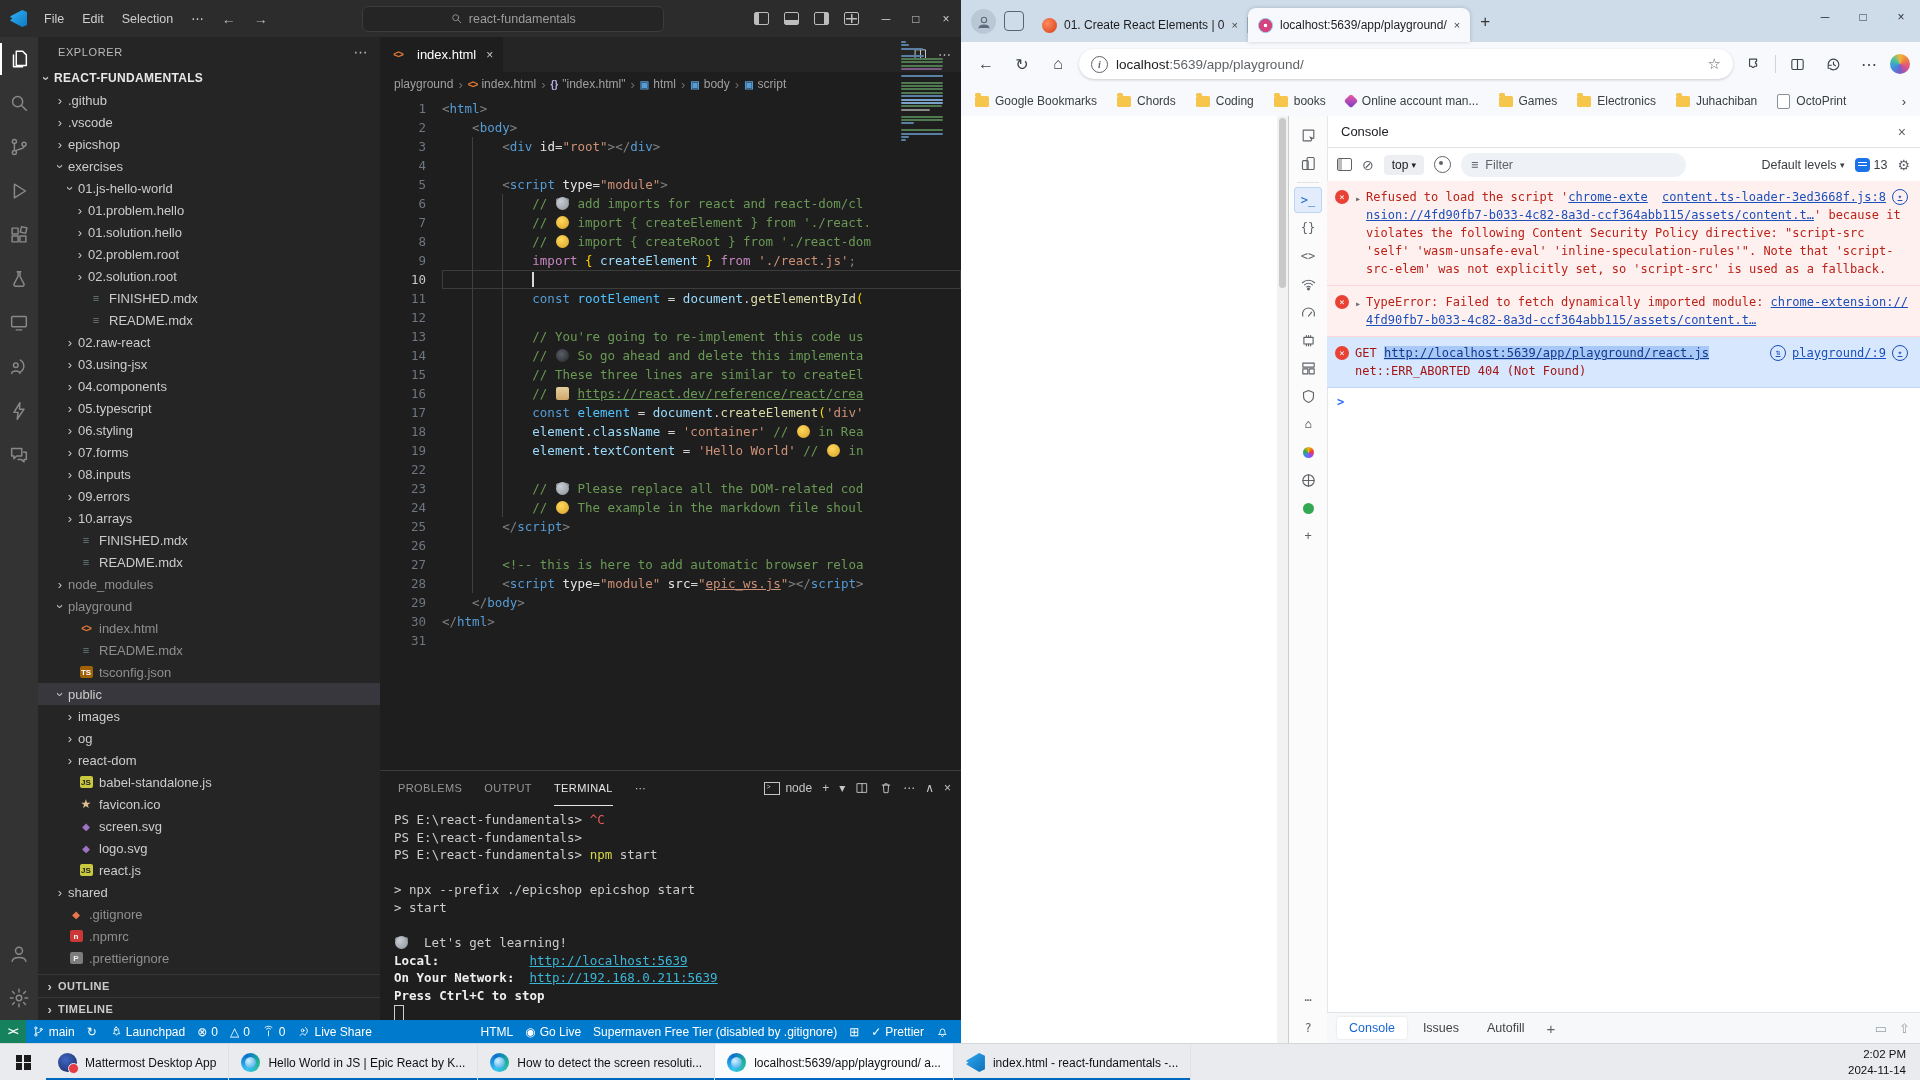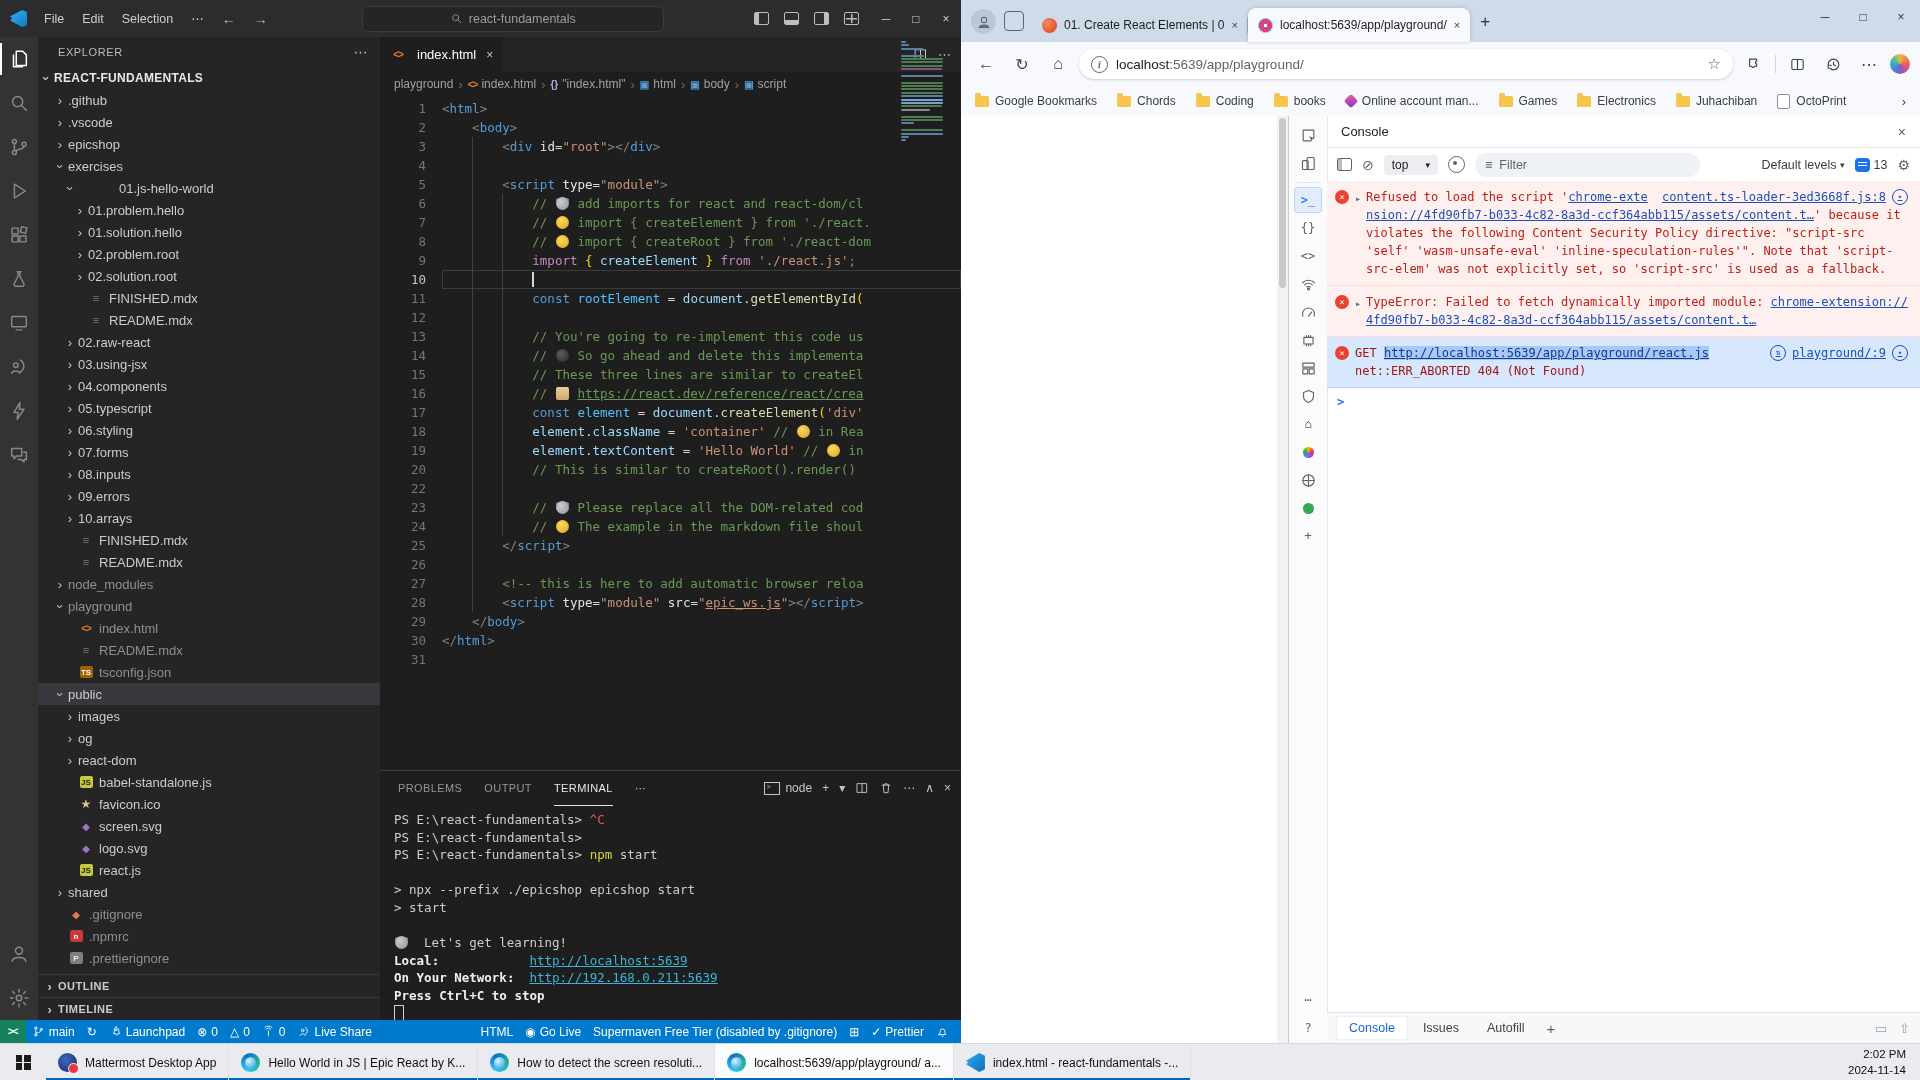--- a/index.html
+++ b/index.html
@@ -152,21 +152,21 @@
   .dt-ic .svgi{width:17px;height:17px;}
   .dt-ic.active{background:#e3ecfa;color:#1967d2;box-shadow:inset 0 0 0 1px #bdd4f5;}
   .dt-div{width:22px;height:1px;background:#e0e3e7;margin:4px 0;}
   .dot{width:11px;height:11px;border-radius:50%;}
   #dt-strip .spacer{flex:1;}
   #dt-main{position:absolute;left:38px;right:0;top:0;bottom:0;}
   #dt-head{height:31px;border-bottom:1px solid #e1e3e6;display:flex;align-items:center;padding:0 14px;font-size:13px;color:#202124;}
   #dt-head .close{margin-left:auto;color:#5f6368;font-size:14px;}
   #dt-toolbar{height:33px;border-bottom:1px solid #e1e3e6;display:flex;align-items:center;gap:10px;padding:0 10px;font-size:12.5px;color:#3c4043;}
   .dt-tb{color:#5f6368;font-size:14px;display:flex;align-items:center;}
-  .chip{background:#eceef1;border-radius:4px;padding:3px 8px;display:flex;gap:17px;align-items:center;font-size:12px;color:#202124;}
+  .chip{background:#eceef1;border-radius:4px;padding:3px 8px;display:flex;gap:3px;align-items:center;font-size:12px;color:#202124;}
   .eye{width:15px;height:15px;border:1.4px solid #5f6368;border-radius:50%;position:relative;}
   .eye::before{content:"";position:absolute;left:4px;top:4px;width:4px;height:4px;border-radius:50%;background:#5f6368;}
   #filterpill{width:205px;height:24px;background:#eef1f6;border-radius:12px;display:flex;align-items:center;gap:7px;padding:0 10px;color:#5f6368;}
   .caret{font-size:9px;}
   .bubble13{width:15px;height:14px;background:#1a73e8;border-radius:4px;position:relative;}
   .bubble13::before{content:"";position:absolute;left:3px;top:4px;right:3px;height:1.6px;background:#fff;box-shadow:0 3px 0 #fff;}
   #dt-msgs{position:absolute;left:0;right:0;top:65px;bottom:30px;overflow:hidden;font-family:"DejaVu Sans Mono",monospace;font-size:12px;line-height:18px;}
   .msg{display:flex;padding:7px 12px 7px 8px;border-bottom:1px solid #f0f0f0;}
   .msg.err{background:#fff0f0;border-bottom-color:#ffd7d7;color:#bb2117;}
   .msg.sel{background:#d7e7fd;border-bottom-color:#bed5f8;color:#a31515;}
@@ -368,21 +368,21 @@
             <span class="lbl">.vscode</span>
           </div>
           <div class="tree-row" style="padding-left: 14px;">
             <span class="chev">›</span>
             <span class="lbl">epicshop</span>
           </div>
           <div class="tree-row" style="padding-left: 14px;">
             <span class="chev open">›</span>
             <span class="lbl">exercises</span>
           </div>
-          <div class="tree-row" style="padding-left: 24px; gap: 41px;">
+          <div class="tree-row" style="padding-left: 24px;">
             <span class="chev open">›</span>
             <span class="lbl">01.js-hello-world</span>
           </div>
           <div class="tree-row" style="padding-left: 34px;">
             <span class="chev">›</span>
             <span class="lbl">01.problem.hello</span>
           </div>
           <div class="tree-row" style="padding-left: 34px;">
             <span class="chev">›</span>
             <span class="lbl">01.solution.hello</span>
@@ -673,24 +673,20 @@
             <span class="ln">17</span>
             <span class="lc"><span class="ig" style="left: 30.08px;"></span><span class="ig" style="left: 60.16px;"></span><span>            </span><span class="tk-k2">const</span><span> </span><span class="tk-v2">element</span><span class="tk-op"> = </span><span class="tk-v1">document</span><span class="tk-op">.</span><span class="tk-fn">createElement</span><span class="tk-br">(</span><span class="tk-st">'div'</span></span>
           </div>
           <div class="cl">
             <span class="ln">18</span>
             <span class="lc"><span class="ig" style="left: 30.08px;"></span><span class="ig" style="left: 60.16px;"></span><span>            </span><span class="tk-v1">element</span><span class="tk-op">.</span><span class="tk-v1">className</span><span class="tk-op"> = </span><span class="tk-st">'container'</span><span> </span><span class="tk-cm">// </span><span class="emo money"></span><span class="tk-cm"> in Rea</span></span>
           </div>
           <div class="cl">
             <span class="ln">19</span>
             <span class="lc"><span class="ig" style="left: 30.08px;"></span><span class="ig" style="left: 60.16px;"></span><span>            </span><span class="tk-v1">element</span><span class="tk-op">.</span><span class="tk-v1">textContent</span><span class="tk-op"> = </span><span class="tk-st">'Hello World'</span><span> </span><span class="tk-cm">// </span><span class="emo money"></span><span class="tk-cm"> in</span></span>
-          </div>
-          <div class="cl">
-            <span class="ln">20</span>
-            <span class="lc"><span class="ig" style="left: 30.08px;"></span><span class="ig" style="left: 60.16px;"></span><span>            </span><span class="tk-cm">// This is similar to createRoot().render()</span></span>
           </div>
           <div class="cl">
             <span class="ln">22</span>
             <span class="lc"><span class="ig" style="left: 30.08px;"></span><span class="ig" style="left: 60.16px;"></span></span>
           </div>
           <div class="cl">
             <span class="ln">23</span>
             <span class="lc"><span class="ig" style="left: 30.08px;"></span><span class="ig" style="left: 60.16px;"></span><span>            </span><span class="tk-cm">// </span><span class="emo koala"></span><span class="tk-cm"> Please replace all the DOM-related cod</span></span>
           </div>
           <div class="cl">

